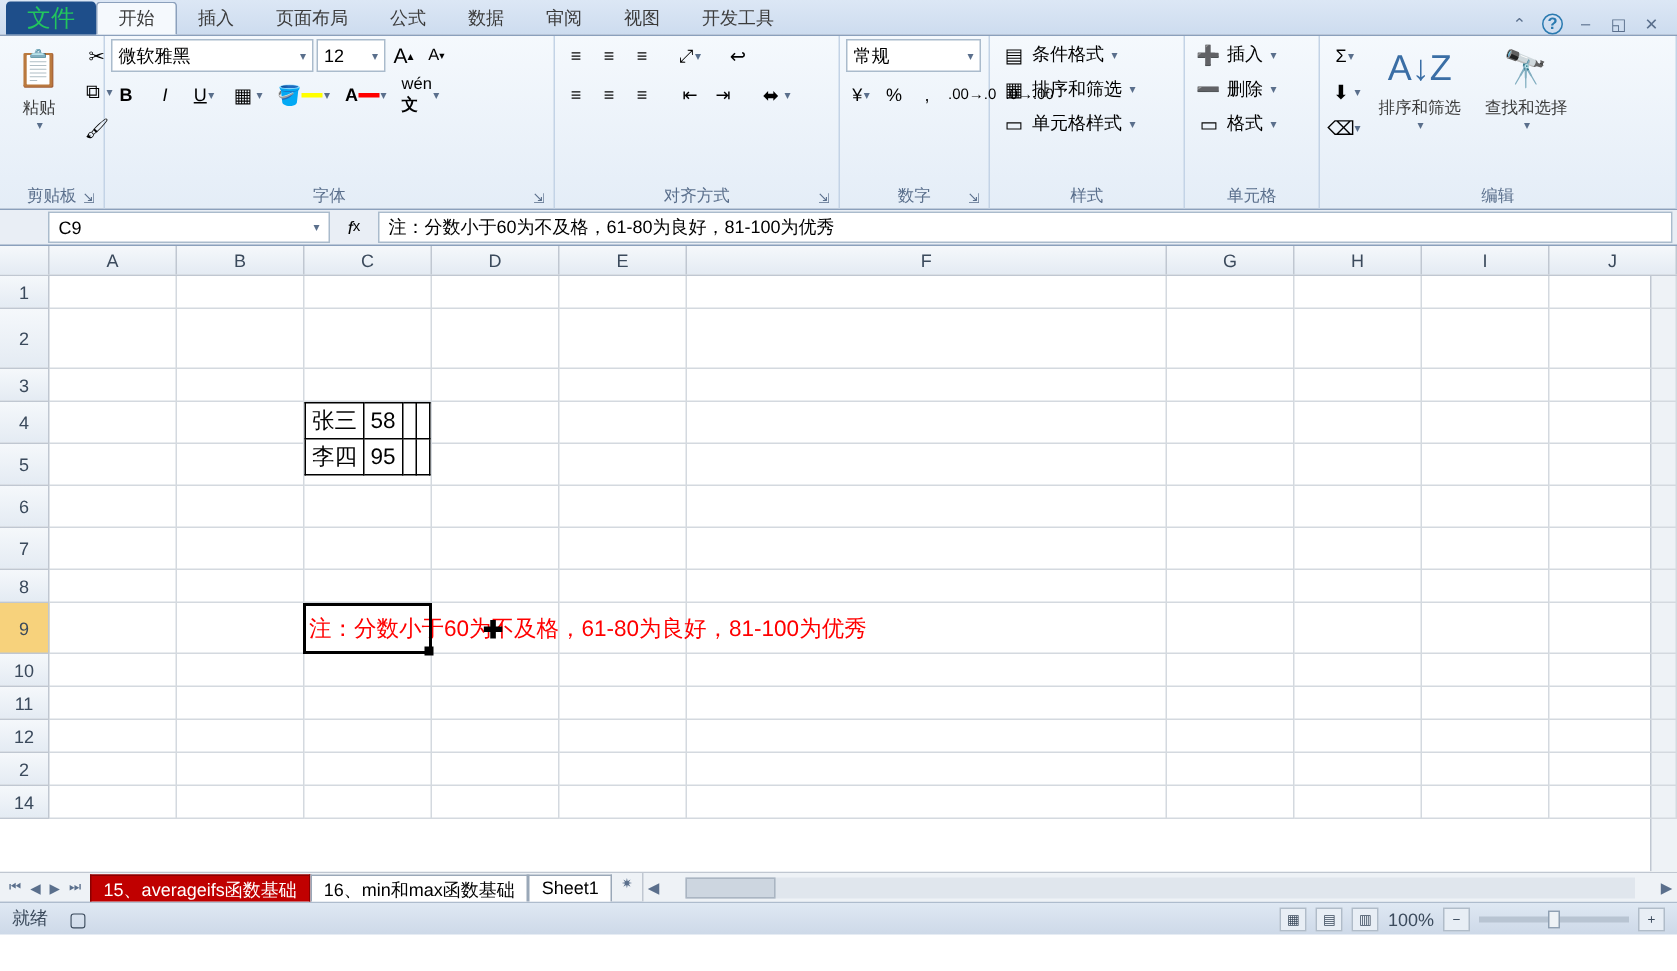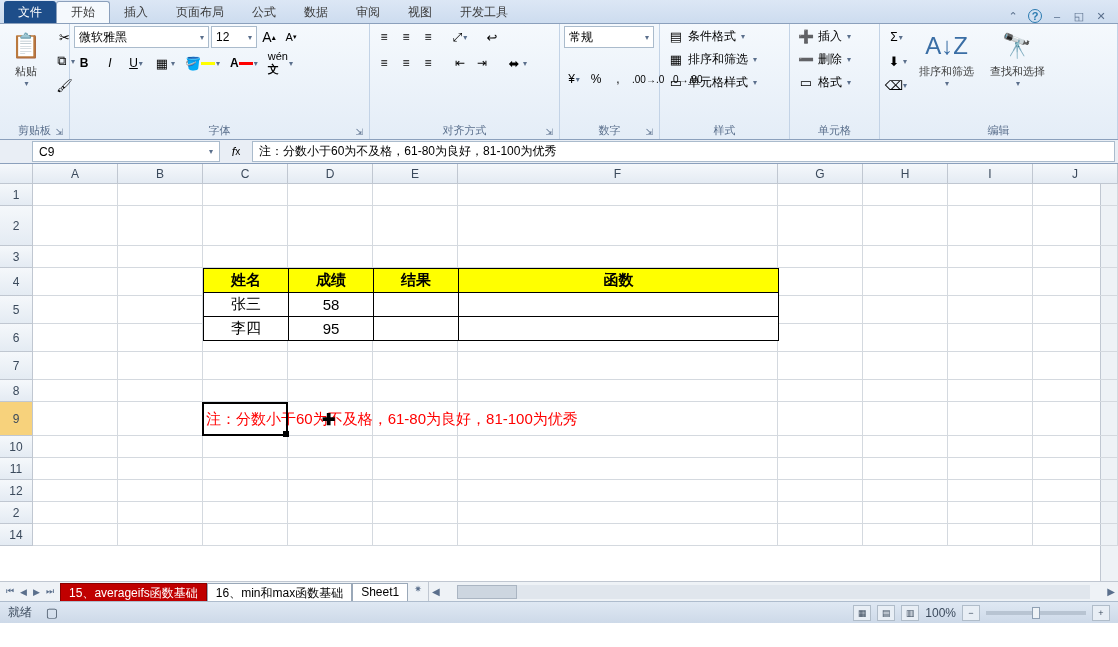--- a/index.html
+++ b/index.html
@@ -1,20 +1,20 @@
 <!DOCTYPE html>
 <html><head>
 <meta charset="utf-8">
 <style>
 * { margin: 0; padding: 0; box-sizing: border-box; font-family: "Microsoft YaHei", SimSun, Arial, sans-serif; }
 body { background: #fff; font-size: 12px; overflow: hidden; width: 1118px; height: 647px; }
 
 
 .tabbar { height: 24px; background: linear-gradient(#dce7f5,#cddcef); display: flex; align-items: flex-end; padding-left: 4px; border-bottom: 1px solid #8ba0bc; }
-.tab-file { background: #1e4e8a; color: #ffffff; padding: 4px 14px; font-size: 12px; height: 22px; display: flex; align-items: center; border-radius: 3px 3px 0 0; cursor: pointer; }
+.tab-file { background: #1e4e8a; color: #22c55e; padding: 4px 14px; font-size: 16px; height: 22px; display: flex; align-items: center; border-radius: 3px 3px 0 0; cursor: pointer; }
 .tab { padding: 4px 14px; font-size: 12px; color: #3b3b3b; height: 22px; display: flex; align-items: center; cursor: pointer; }
 .tab.active { background: #f5f9fd; border: 1px solid #8ba0bc; border-bottom: none; border-radius: 3px 3px 0 0; }
 .titlebar-right { margin-left: auto; display: flex; gap: 8px; padding-right: 10px; align-items: center; }
 .tbr-ico { width: 14px; height: 14px; display: flex; align-items: center; justify-content: center; color: #5a6f8c; cursor: pointer; font-size: 11px; }
 
 
 .ribbon { height: 116px; background: linear-gradient(#f5f9fd,#e4edf7); border-bottom: 1px solid #8ba0bc; display: flex; }
 .group { border-right: 1px solid #c3d3e6; display: flex; flex-direction: column; justify-content: space-between; padding: 2px 4px 0 4px; }
 .group-body { display: flex; align-items: flex-start; gap: 4px; flex: 1; }
 .group-label { text-align: center; font-size: 11px; color: #5a6f8c; padding: 2px 0 1px 0; position: relative; }
@@ -198,21 +198,21 @@
         <div class="small-btn">
             <span class="ico16">⬌</span>
             <span class="dd-arrow">▾</span>
           </div>
       </div>
     </div>
     <div class="group-label"><span>对齐方式</span><span class="launcher">⇲</span></div>
   </div>
 
   <div class="group" style="width:100px">
-    <div class="group-body vstack" style="gap:20px;width:100%">
+    <div class="group-body vstack" style="gap:4px;width:100%">
       <div class="font-combo" style="width:90px">
           <span>常规</span>
           <span class="dd-arrow">▾</span>
         </div>
       <div class="small-row">
         <div class="small-btn">¥<span class="dd-arrow">▾</span></div>
         <div class="small-btn">%</div>
         <div class="small-btn">,</div>
         <div class="small-btn" style="font-size:10px">.00→.0</div>
         <div class="small-btn" style="font-size:10px">.0→.00</div>
@@ -479,26 +479,20 @@
         <div class="gcell" style="left: 340px; top: 0px; width: 85px; height: 22px;"></div>
         <div class="gcell" style="left: 255px; top: 0px; width: 85px; height: 22px;"></div>
         <div class="gcell" style="left: 170px; top: 0px; width: 85px; height: 22px;"></div>
         <div class="gcell" style="left: 85px; top: 0px; width: 85px; height: 22px;"></div>
         <div class="gcell" style="left: 0px; top: 0px; width: 85px; height: 22px;"></div>
 
 
       <div class="overlay" style="left:170px;top:84px">
         <table class="datatable">
           <tbody>
-              <tr>
-            <th style="width:85px">姓名</th>
-            <th style="width:85px">成绩</th>
-            <th style="width:85px">结果</th>
-            <th style="width:320px">函数</th>
-          </tr>
           <tr>
             <td>张三</td>
             <td>58</td>
             <td></td>
             <td></td>
           </tr>
           <tr>
             <td>李四</td>
             <td>95</td>
             <td></td>

